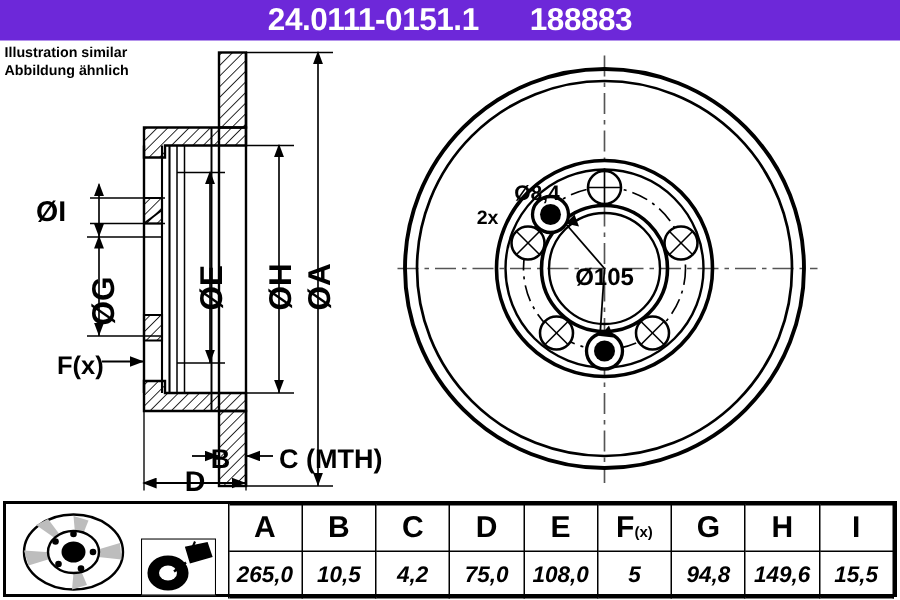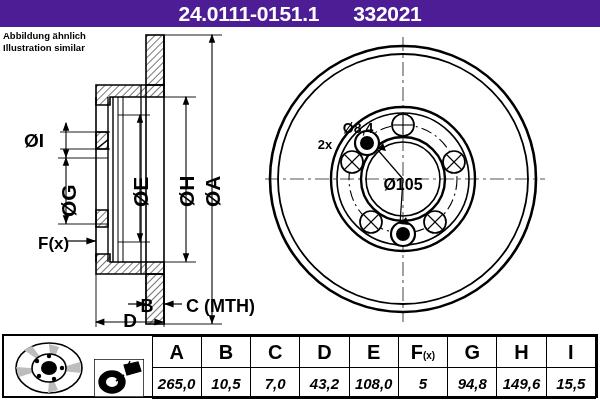--- a/index.html
+++ b/index.html
@@ -12,21 +12,21 @@
   #page {
     position: relative;
     width: 600px; height: 400px;
     background: #ffffff;
   }
 
   
   #header {
     position: absolute; left: 0; top: 0;
     width: 600px; height: 27px;
-    background: #4c1d95;
+    background: #6d28d9;
     display: flex; align-items: center; justify-content: center;
     gap: 34px;
   }
   #header .hnum {
     color: #ffffff;
     font-size: 21px;
     font-weight: bold;
     letter-spacing: -0.3px;
     line-height: 1;
   }
@@ -78,26 +78,26 @@
   .disc-ico { position: absolute; left: 6px; top: 3px; }
   .spray-ico { position: absolute; left: 90px; top: 22px; }
 </style>
 </head>
 <body>
 
 <div id="page">
 
   <div id="header">
     <span class="hnum">24.0111-0151.1</span>
-    <span class="hnum">332021</span>
+    <span class="hnum">188883</span>
   </div>
 
   <div id="illus-note">
+    <div>Illustration similar</div>
     <div>Abbildung ähnlich</div>
-    <div>Illustration similar</div>
   </div>
 
   <div id="drawing">
     <svg width="600" height="305" viewBox="0 0 600 305" xmlns="http://www.w3.org/2000/svg">
       <defs>
         <pattern id="hatch" width="5" height="5" patternTransform="rotate(45)" patternUnits="userSpaceOnUse">
           <line x1="0" y1="0" x2="0" y2="5" stroke="#000" stroke-width="1.1"></line>
         </pattern>
         <marker id="ar-d" markerWidth="9" markerHeight="9" refX="8" refY="3" orient="auto">
           <path d="M0,0 L8,3 L0,6 z" fill="#000"></path>
@@ -319,22 +319,22 @@
         <td class="hdr">D</td>
         <td class="hdr">E</td>
         <td class="hdr fx"><span>F</span><sub>(x)</sub></td>
         <td class="hdr">G</td>
         <td class="hdr">H</td>
         <td class="hdr">I</td>
       </tr>
       <tr>
         <td class="val">265,0</td>
         <td class="val">10,5</td>
-        <td class="val">7,0</td>
-        <td class="val">43,2</td>
+        <td class="val">4,2</td>
+        <td class="val">75,0</td>
         <td class="val">108,0</td>
         <td class="val">5</td>
         <td class="val">94,8</td>
         <td class="val">149,6</td>
         <td class="val">15,5</td>
       </tr>
     </tbody>
       </table>
   </div>
 

